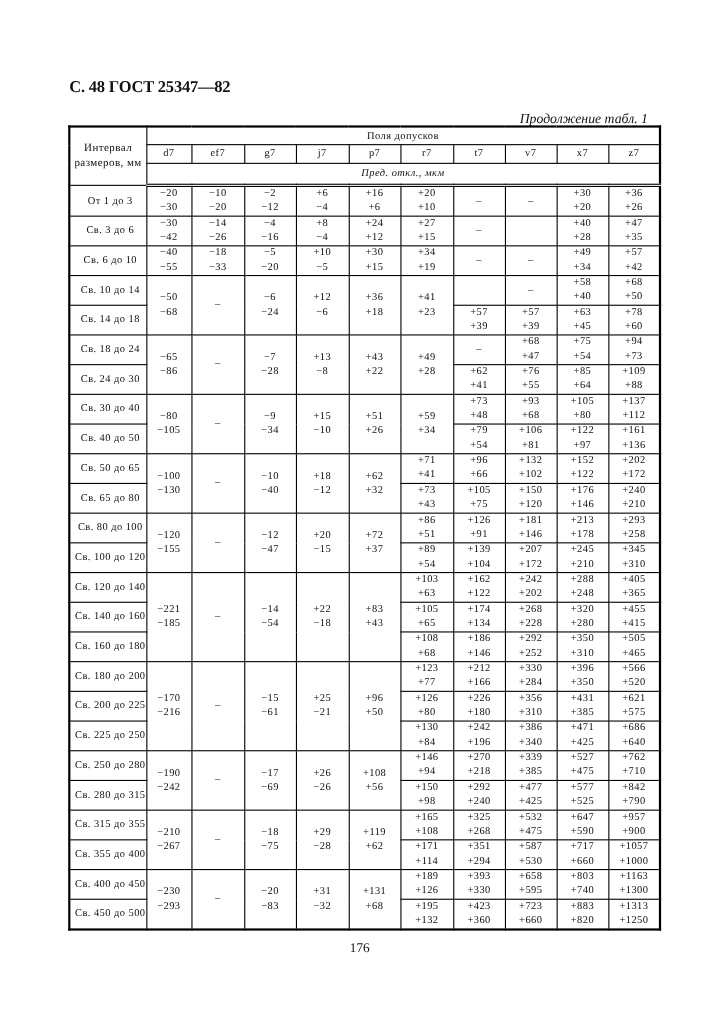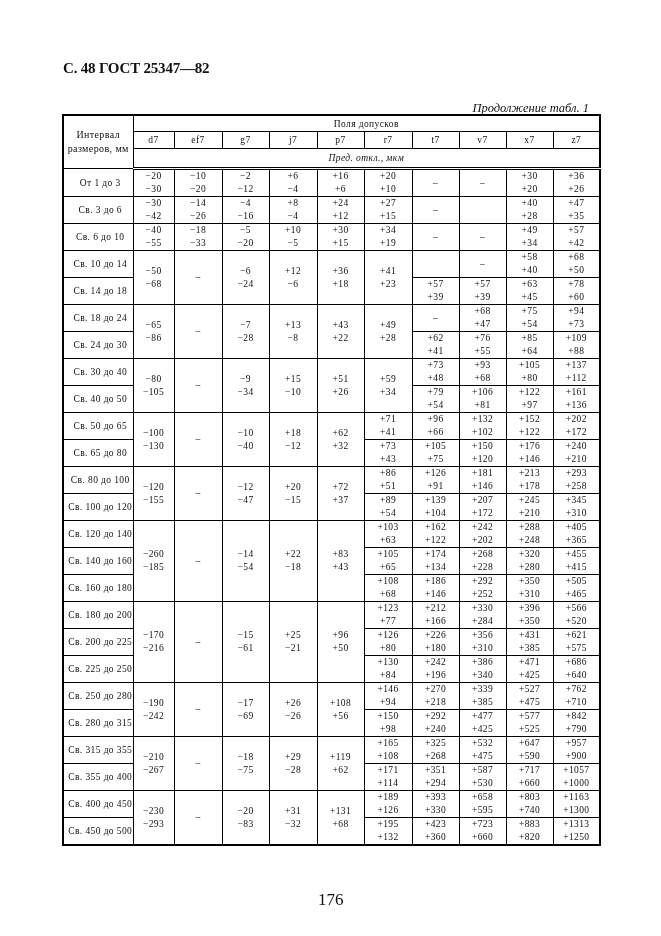--- a/index.html
+++ b/index.html
@@ -1,29 +1,29 @@
 <!DOCTYPE html>
 <html><head>
 <meta charset="utf-8">
 <style>
   html, body { margin:0; padding:0; background:#ffffff; }
   body { width:661px; height:936px; position:relative; font-family:"Liberation Serif", serif; color:#111; }
-  .page-header { position:absolute; left:63px; top:60px; font-family:"Liberation Serif", serif; font-weight:bold; font-size:15px; letter-spacing:-0.2px; }
+  .page-header { position:absolute; left:63px; top:72px; font-family:"Liberation Serif", serif; font-weight:bold; font-size:15px; letter-spacing:-0.2px; }
   .continuation { position:absolute; right:72px; top:101px; font-style:italic; font-size:12.5px; }
   table.tol { position:absolute; left:62px; top:114px; width:537px; border-collapse:collapse; table-layout:fixed; border:2.5px solid #000; font-size:9.5px; }
   table.tol td, table.tol th { border:1px solid #000; padding:0; text-align:center; vertical-align:middle; font-weight:normal; letter-spacing:0.4px; }
   .hdr-interval { line-height:14px; font-size:10px; }
   .hdr-row1 th { height:15px; }
   .hdr-row2 th { height:16px; }
   .hdr-row3 th { height:18px; border-bottom:3px double #000 !important;font-style:italic; }
   .int-label { text-align:left; padding-left:4px !important; font-size:9.5px; }
   .pair { line-height:13px; }
   .pair span { display:block; }
   .r-half td { height:26px; }
-  .page-num { position:absolute; left:318px; top:854px; font-size:17px;margin-top:36px; }
+  .page-num { position:absolute; left:318px; top:854px; font-size:12px; }
 </style>
 </head>
 <body>
 
 <div class="page-header">С. 48 ГОСТ 25347—82</div>
 <div class="continuation">Продолжение табл. 1</div>
 
 <table class="tol">
   <colgroup>
     <col style="width:70px">
@@ -694,21 +694,21 @@
           <div class="pair">
             <span>+345</span>
             <span>+310</span>
           </div>
         </td>
       </tr>
       <tr class="r-half">
         <td class="int-label">Св. 120 до 140</td>
         <td rowspan="3">
           <div class="pair">
-            <span>−260</span>
+            <span>−221</span>
             <span>−185</span>
           </div>
         </td>
         <td rowspan="3">
           <div class="pair">
             <span>–</span>
           </div>
         </td>
         <td rowspan="3">
           <div class="pair">

